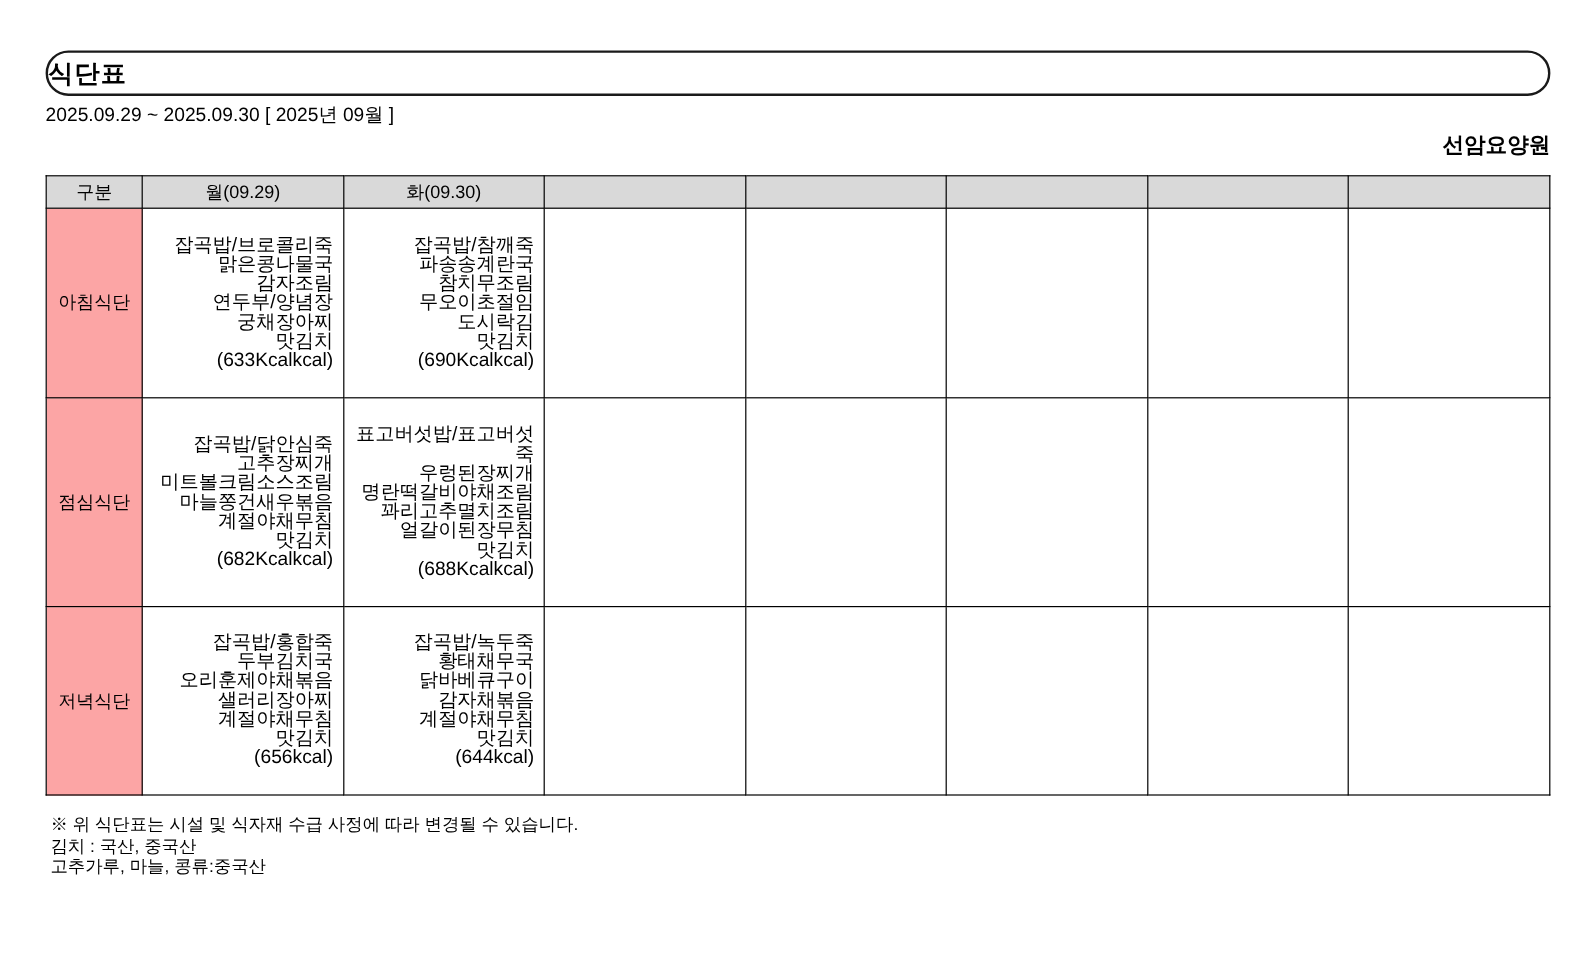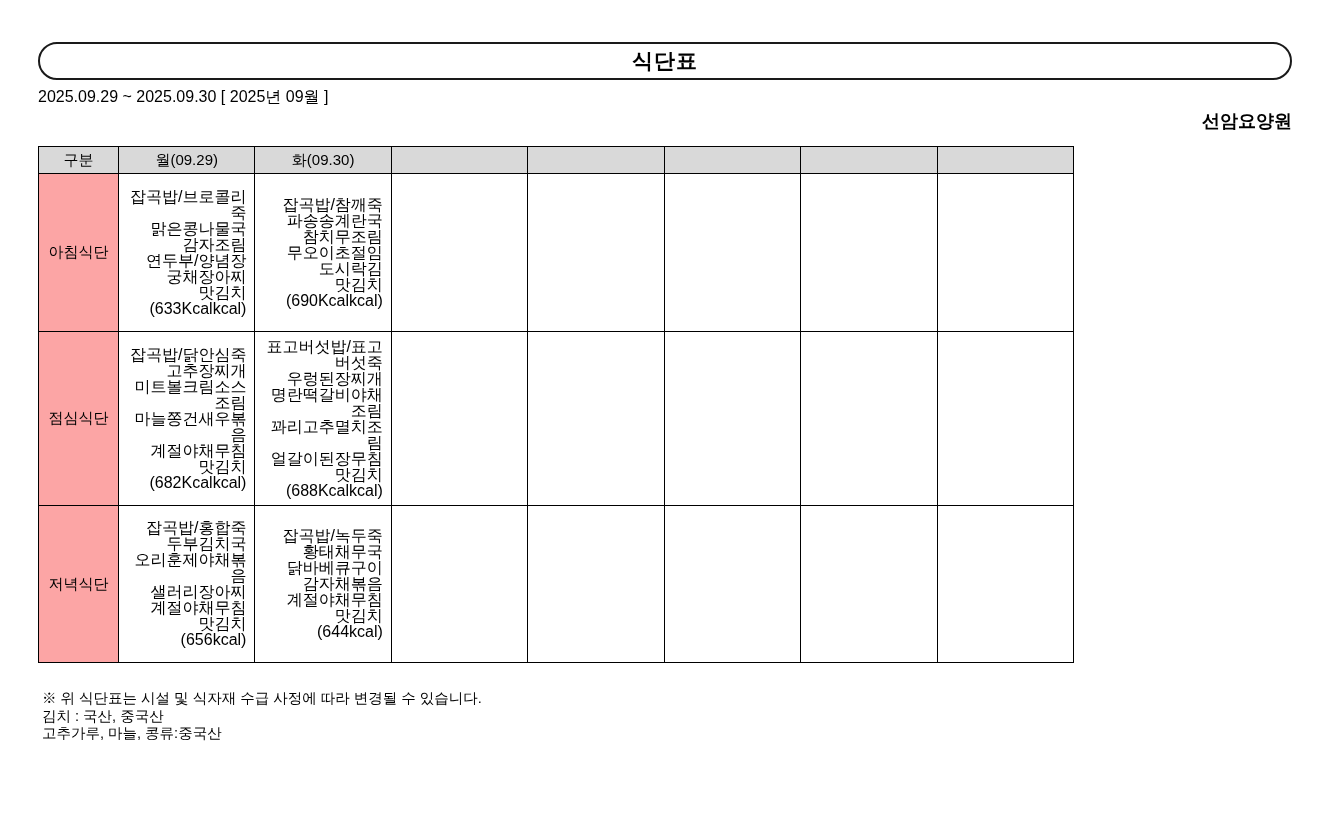--- a/index.html
+++ b/index.html
@@ -9,37 +9,37 @@
     background: #ffffff;
     color: #000000;
     font-family: "Liberation Sans", sans-serif;
     overflow: hidden;
   }
   .title-pill {
     margin: 42px 38px 0 38px;
     height: 38px;
     border: 2px solid #1a1a1a;
     border-radius: 19px;
-    display: flex; align-items: center; justify-content: center;
+    display: flex; align-items: center; justify-content: flex-start;
     font-size: 21px; font-weight: 700;
     letter-spacing: 1px;
   }
   .subtitle {
     margin: 7px 38px 0 38px;
     text-align: left;
     font-size: 16px; line-height: 19px;
   }
   .facility {
     margin: 5px 38px 0 38px;
     text-align: right;
     font-size: 18px; font-weight: 700; line-height: 21px;
   }
   table.meal-table {
     margin: 14px 0 0 38px;
-    width: 1036px;
+    width: 1254px;
     border-collapse: collapse;
     table-layout: fixed;
   }
   .meal-table th, .meal-table td {
     border: 1.5px solid #000000;
     padding: 0;
   }
   .meal-table thead th {
     height: 27px;
     background: #d9d9d9;
@@ -58,21 +58,21 @@
     white-space: pre-line;
     font-size: 16px;
     line-height: 16px;
     padding: 1px 8px;
   }
   tr.r0 { height: 158px; }
   tr.r1 { height: 174px; }
   tr.r2 { height: 157px; }
   tr.r3 { height: 29px; }
   .footnotes {
-    margin: 27px 0 0 42px;
+    margin: 17px 0 0 42px;
     font-size: 14.5px;
     line-height: 17.5px;
   }
 </style>
 </head>
 <body>
 
 <div>
 
   <div class="title-pill">

